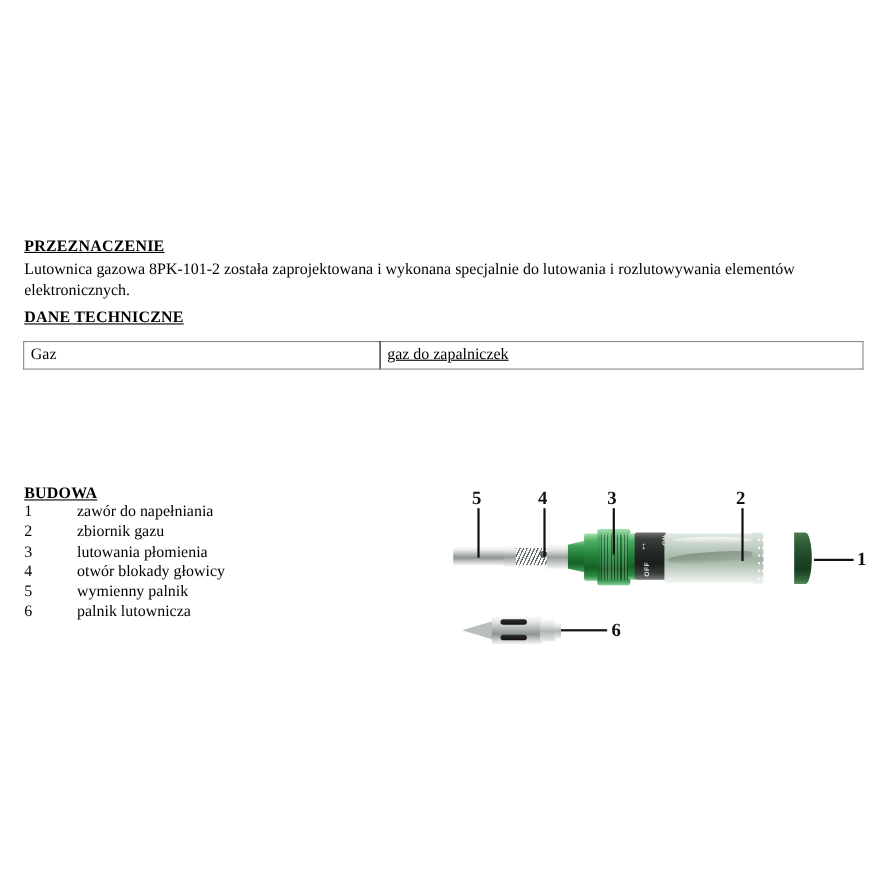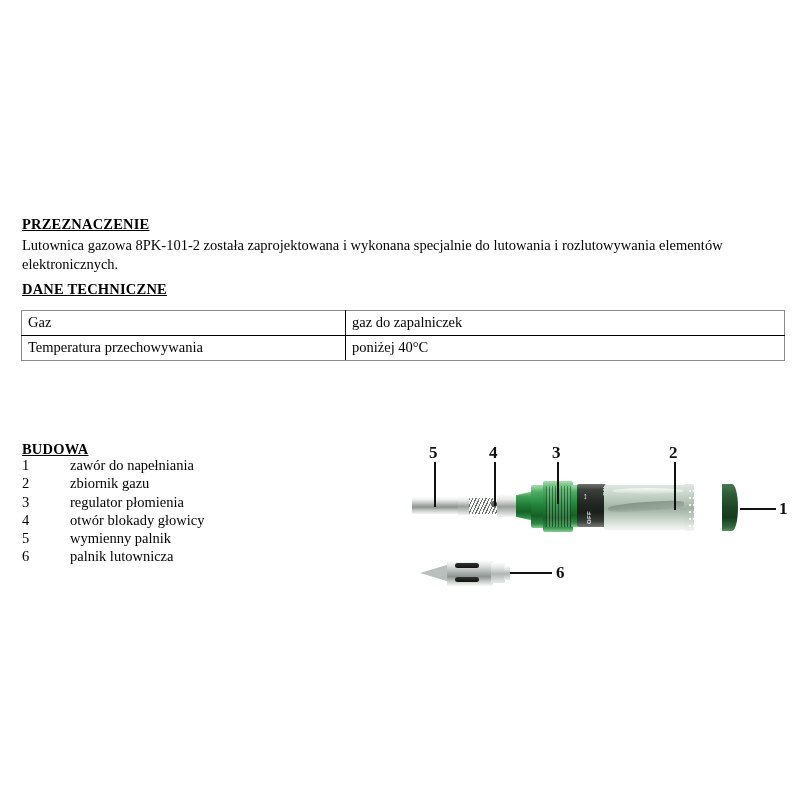--- a/index.html
+++ b/index.html
@@ -60,21 +60,21 @@
     height: 19px;
     vertical-align: middle;
     line-height: 1.1;
     font-size: 14.5px;
   }
   #spec-table td.spec-label { width: 317px; }
   #spec-table td.spec-value { width: 432px; }
   #spec-table tr:first-child td { border-top-color: #8a8a8a; }
   #spec-table tr:last-child td { border-bottom-color: #8a8a8a; }
   #spec-table td:first-child { border-left-color: #8a8a8a; }
-  #spec-table td:last-child { border-right-color: #8a8a8a; }
+  #spec-table td:last-child { border-right-color: #8a8a8a; text-decoration: underline; }
 
   
   #parts-list {
     position: absolute;
     left: 22px;
     top: 457px;
     font-size: 14.5px;
   }
   .part-row {
     display: flex;
@@ -275,41 +275,37 @@
   <div id="intro-paragraph">Lutownica gazowa 8PK-101-2 została zaprojektowana i wykonana specjalnie do lutowania i rozlutowywania elementów elektronicznych.</div>
 
   <div class="section-heading" style="left:22px; top:281px;">DANE TECHNICZNE</div>
 
   <table id="spec-table">
     <tbody>
       <tr>
         <td class="spec-label">Gaz</td>
         <td class="spec-value">gaz do zapalniczek</td>
       </tr>
-      <tr>
-        <td class="spec-label">Temperatura przechowywania</td>
-        <td class="spec-value">poniżej 40°C</td>
-      </tr>
     </tbody>
   </table>
 
   <div class="section-heading" style="left:22px; top:441px;">BUDOWA</div>
 
   <div id="parts-list">
     <div class="part-row">
       <span class="part-num">1</span>
       <span class="part-label">zawór do napełniania</span>
     </div>
     <div class="part-row">
       <span class="part-num">2</span>
       <span class="part-label">zbiornik gazu</span>
     </div>
     <div class="part-row">
       <span class="part-num">3</span>
-      <span class="part-label">regulator płomienia</span>
+      <span class="part-label">lutowania płomienia</span>
     </div>
     <div class="part-row">
       <span class="part-num">4</span>
       <span class="part-label">otwór blokady głowicy</span>
     </div>
     <div class="part-row">
       <span class="part-num">5</span>
       <span class="part-label">wymienny palnik</span>
     </div>
     <div class="part-row">

